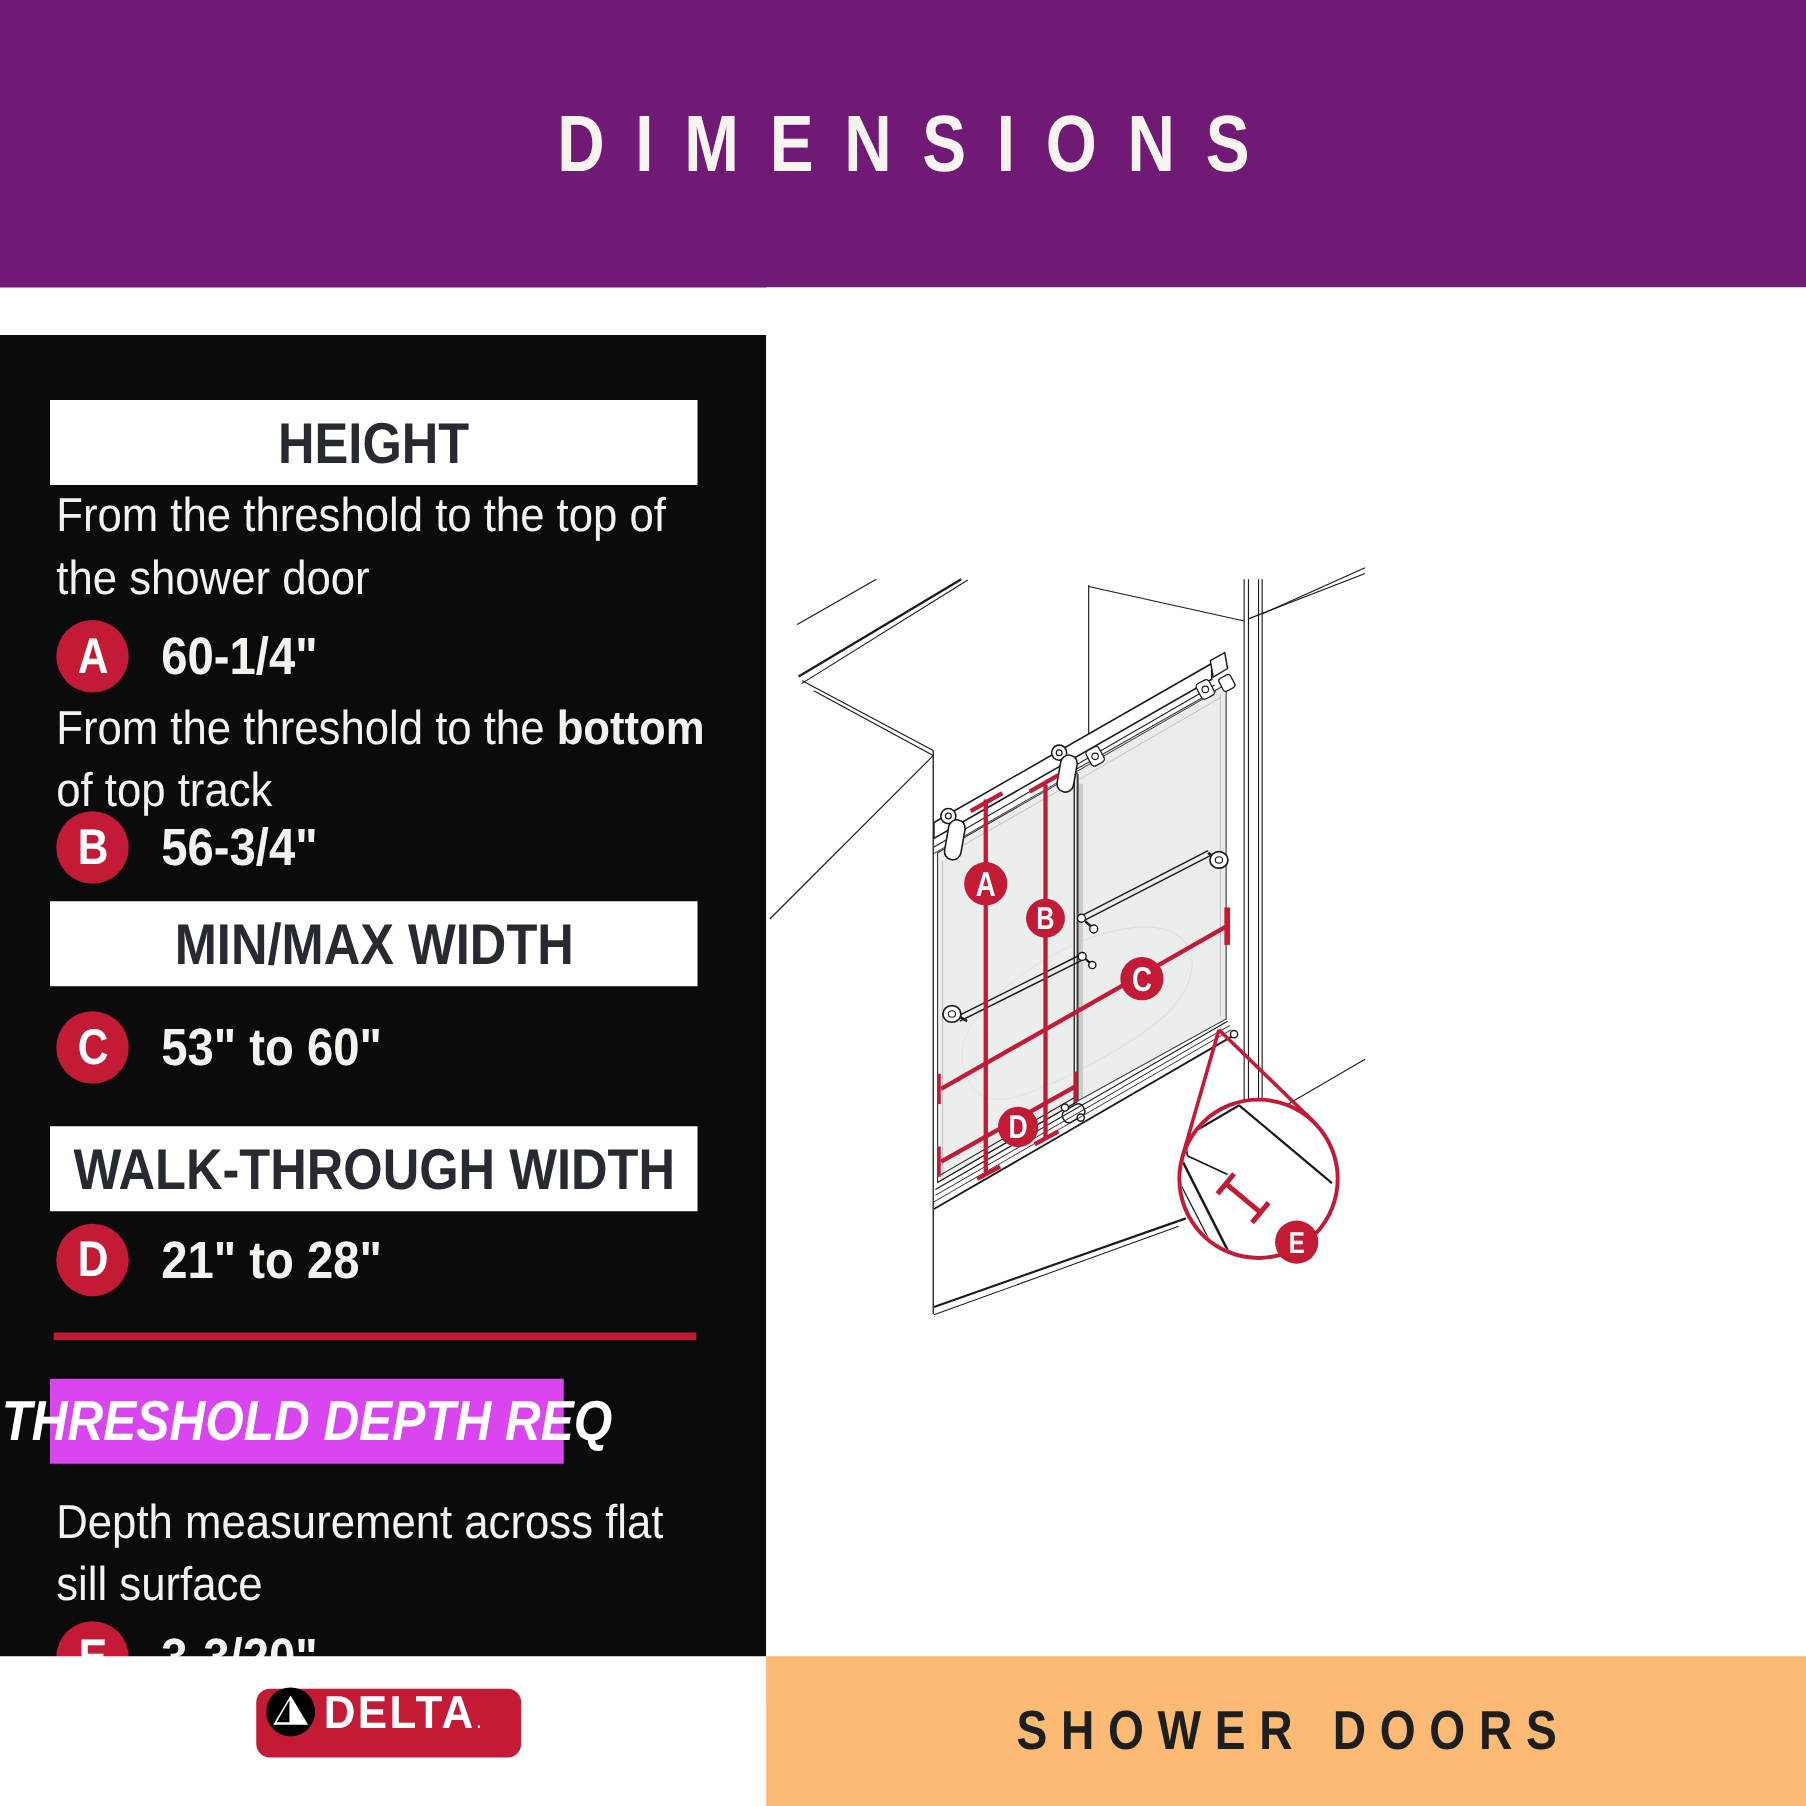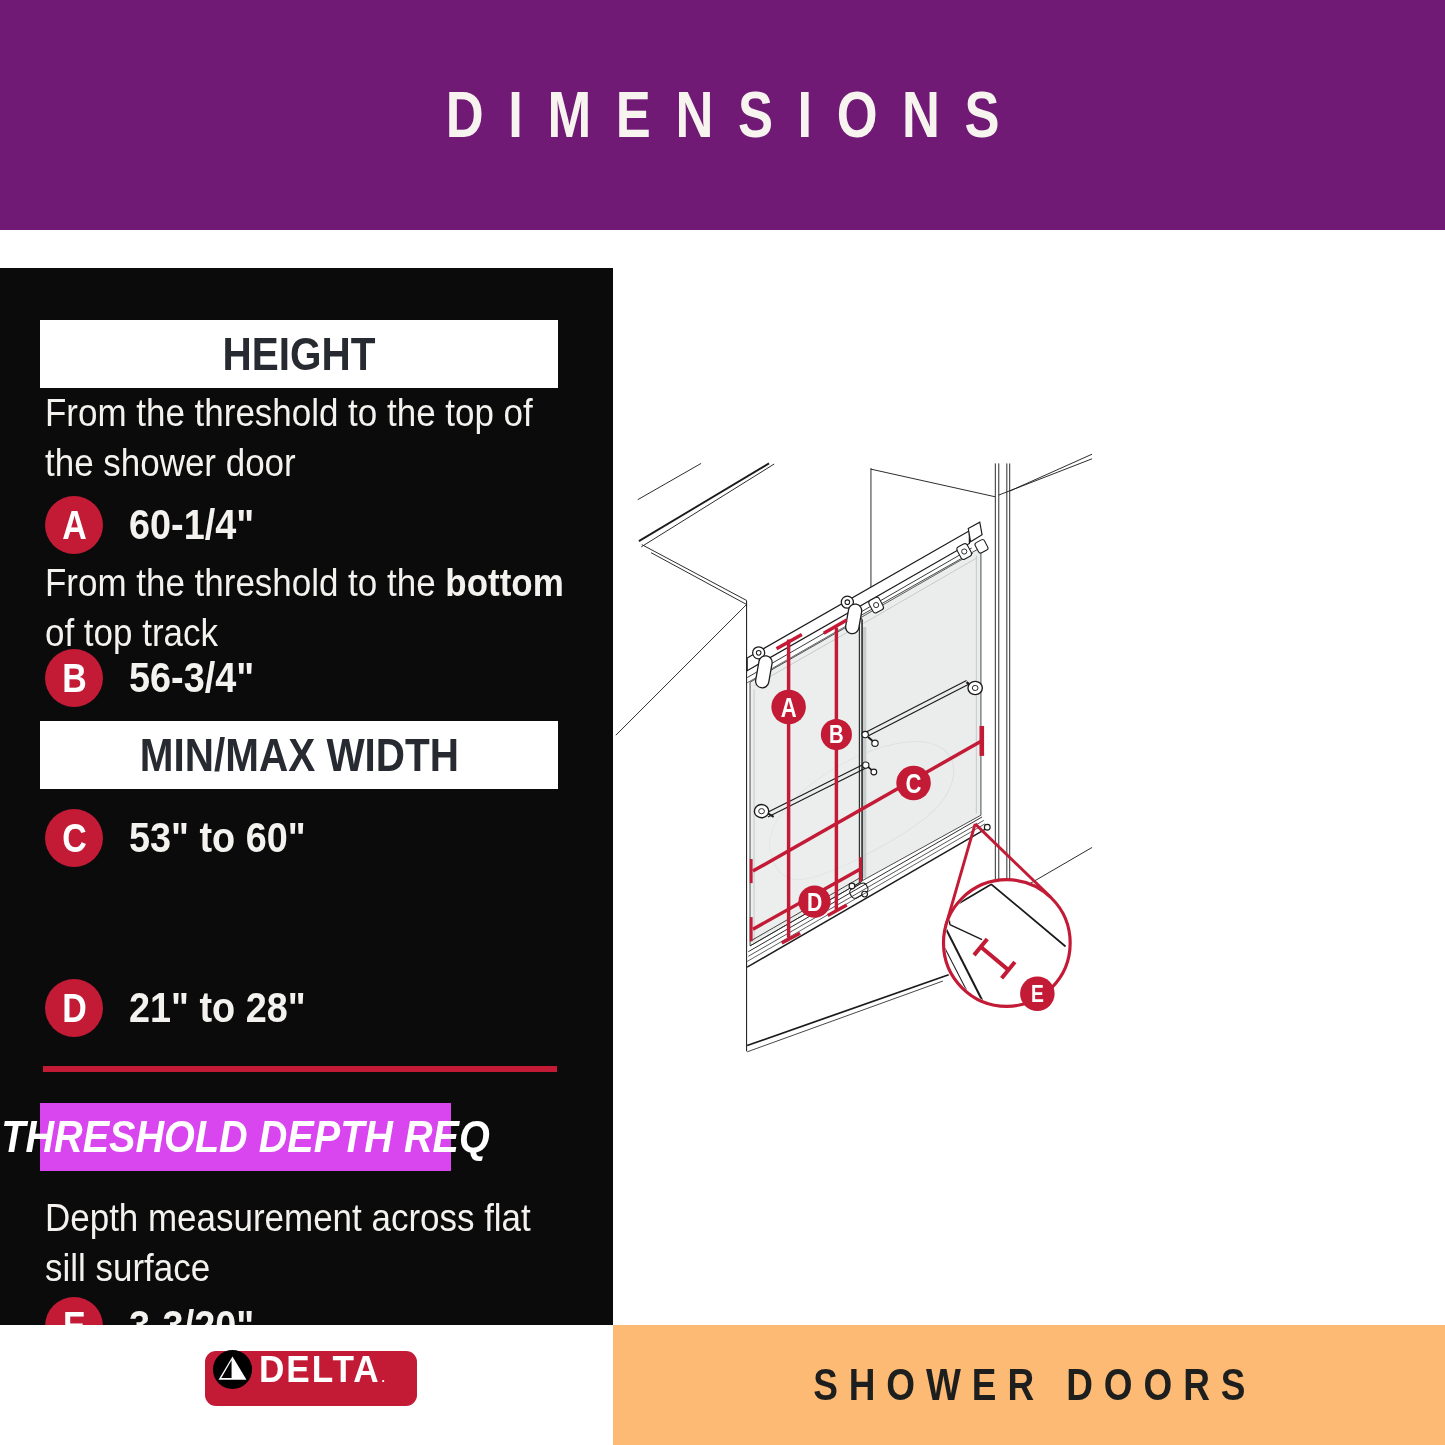--- a/index.html
+++ b/index.html
@@ -133,20 +133,23 @@
     <span>MIN/MAX WIDTH</span>
   </div>
 
   <div class="dim-row" style="top:541px;">
     <div class="letter-circle">
       <span>C</span>
     </div>
     <div class="dim-value">53" to 60"</div>
   </div>
 
+  <div class="hdr-box" style="top:633px;">
+    <span>WALK-THROUGH WIDTH</span>
+  </div>
 
   <div class="dim-row" style="top:711px;">
     <div class="letter-circle">
       <span>D</span>
     </div>
     <div class="dim-value">21" to 28"</div>
   </div>
 
   <div class="divider"></div>
 

